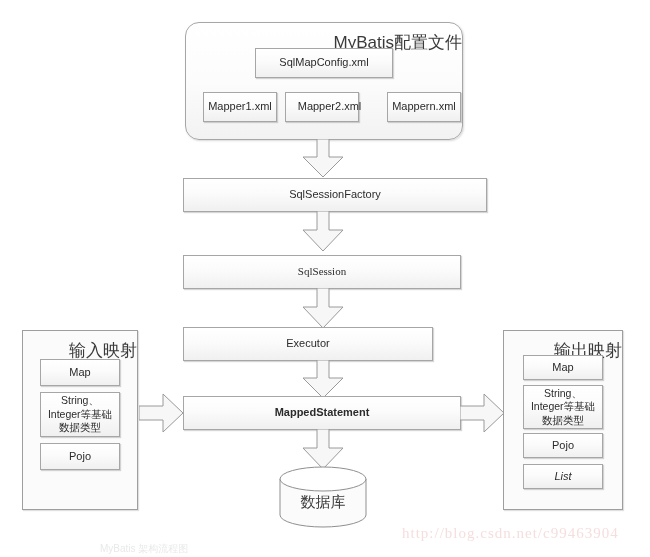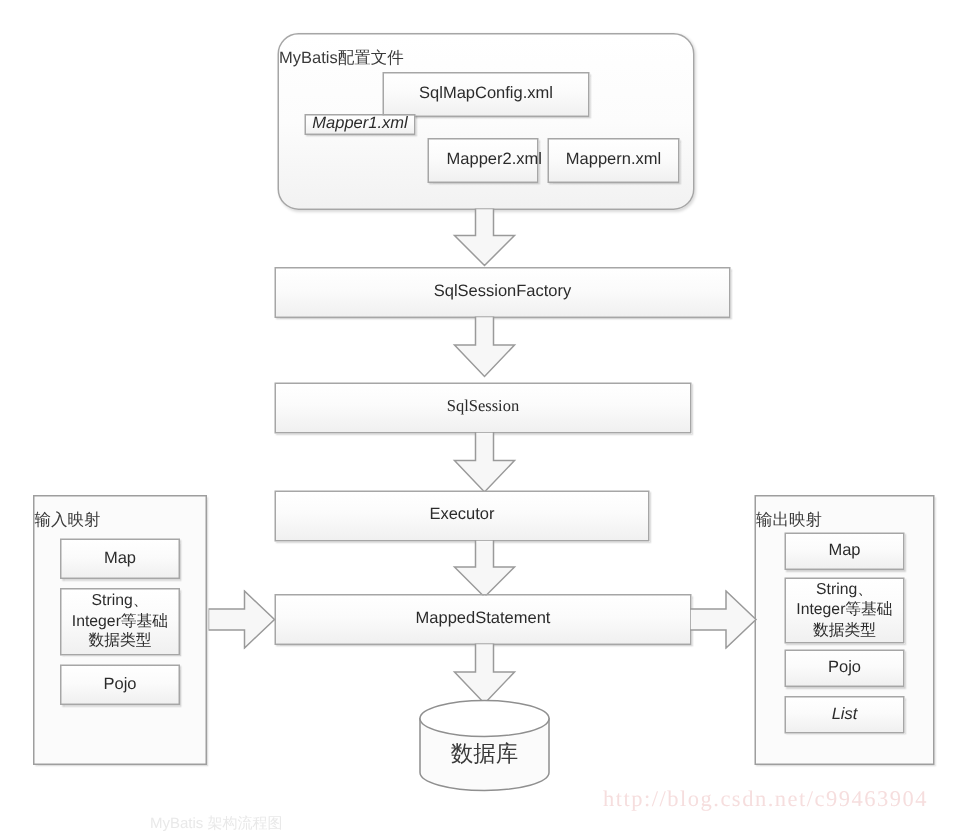--- a/index.html
+++ b/index.html
@@ -43,22 +43,22 @@
     position: absolute;
     box-sizing: border-box;
     border: 1px solid #a6a6a6;
     border-radius: 14px;
     background: linear-gradient(to bottom, #ffffff 0%, #fcfcfc 50%, #f2f2f2 100%);
     box-shadow: 1px 1px 2px rgba(0,0,0,0.15);
   }
   .panel-title {
     position: absolute;
     width: 100%;
-    text-align: left;
-    font-size: 11px;
+    text-align: right;
+    font-size: 17px;
     color: #3a3a3a;
   }
   .multiline {
     flex-direction: column;
     line-height: 1.28;
     font-size: 10.5px;
   }
 
   
   .arrow {
@@ -99,25 +99,25 @@
 <body>
 
 <div id="canvas">
 
   <div class="rounded-panel" style="left:185px; top:22px; width:278px; height:118px;">
     <div class="panel-title" style="top:8px;">MyBatis配置文件</div>
   </div>
 
   <div class="box" style="left:255px; top:48px; width:138px; height:30px;">SqlMapConfig.xml</div>
 
-  <div class="box" style="left:203px; top:76px; width:74px; height:14px;font-style:italic;">Mapper1.xml</div>
+  <div class="box" style="left:203px; top:92px; width:74px; height:30px;">Mapper1.xml</div>
 
   <div class="box" style="left:285px; top:92px; width:74px; height:30px;padding-left:15px;">Mapper2.xml</div>
 
-  <div class="box" style="left:365px; top:92px; width:88px; height:30px;">Mappern.xml</div>
+  <div class="box" style="left:387px; top:92px; width:74px; height:30px;">Mappern.xml</div>
 
   <div class="arrow" style="left:299px; top:139px;">
     <svg width="48" height="40" viewBox="0 0 48 40">
       <polygon points="18,0 30,0 30,18 44,18 24,38 4,18 18,18" fill="#f7f7f7" stroke="#9a9a9a" stroke-width="1"></polygon>
     </svg>
   </div>
 
   <div class="box" style="left:183px; top:178px; width:304px; height:34px;">SqlSessionFactory</div>
 
   <div class="arrow" style="left:299px; top:211px;">
@@ -135,21 +135,21 @@
   </div>
 
   <div class="box" style="left:183px; top:327px; width:250px; height:34px;">Executor</div>
 
   <div class="arrow" style="left:299px; top:360px;">
     <svg width="48" height="40" viewBox="0 0 48 40">
       <polygon points="18,0 30,0 30,18 44,18 24,38 4,18 18,18" fill="#f7f7f7" stroke="#9a9a9a" stroke-width="1"></polygon>
     </svg>
   </div>
 
-  <div class="box" style="left:183px; top:396px; width:278px; height:34px;">MappedStatement</div>
+  <div class="box" style="left:183px; top:396px; width:278px; height:34px;font-weight:bold;">MappedStatement</div>
 
   <div class="arrow" style="left:299px; top:429px;">
     <svg width="48" height="42" viewBox="0 0 48 42">
       <polygon points="18,0 30,0 30,19 44,19 24,40 4,19 18,19" fill="#f7f7f7" stroke="#9a9a9a" stroke-width="1"></polygon>
     </svg>
   </div>
 
   <div class="cylinder" style="left:278px; top:466px; width:90px; height:62px;">
     <svg width="90" height="62" viewBox="0 0 90 62">
       <path d="M2,13 L2,49 A43,12 0 0 0 88,49 L88,13 Z" fill="#fbfbfb" stroke="#8f8f8f" stroke-width="1"></path>

